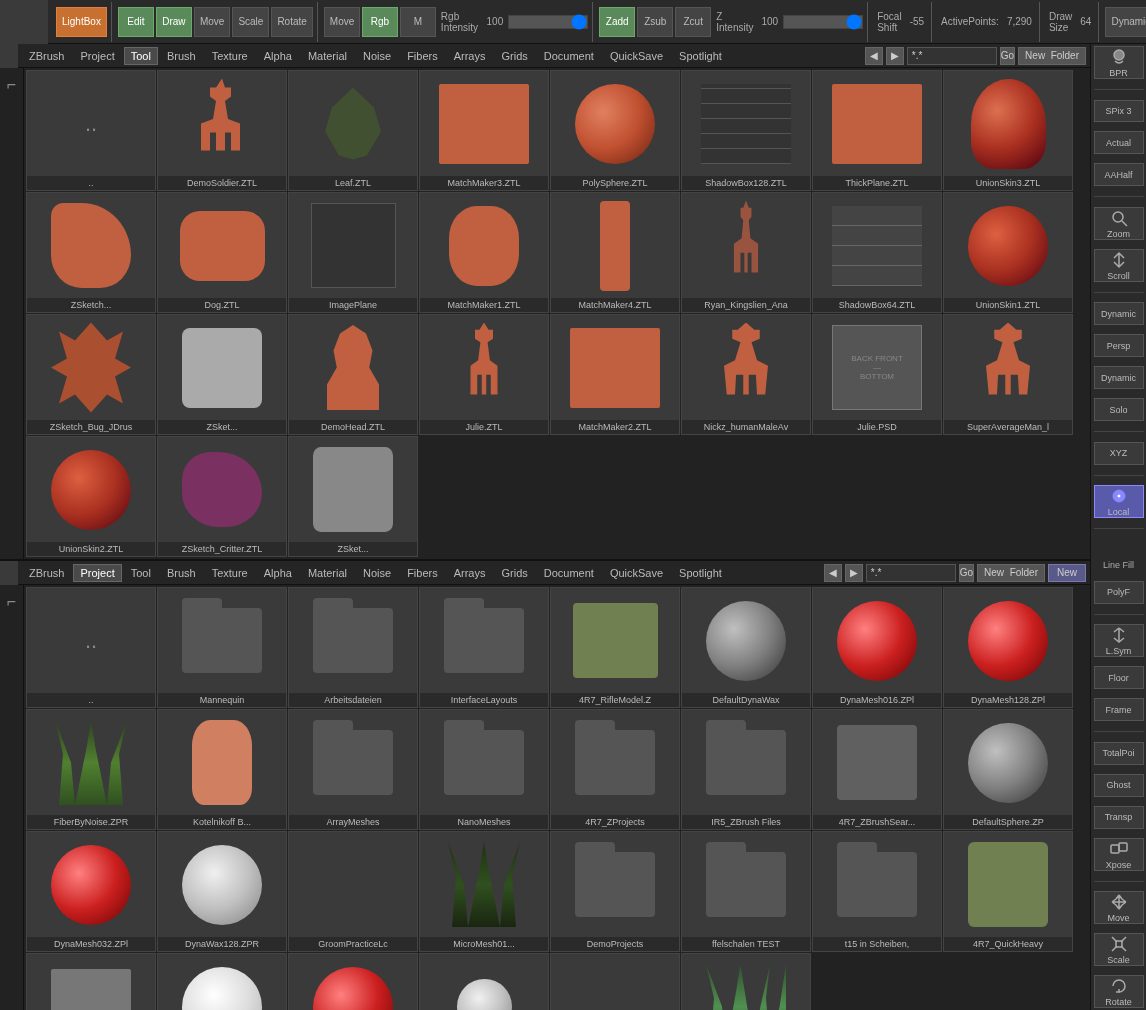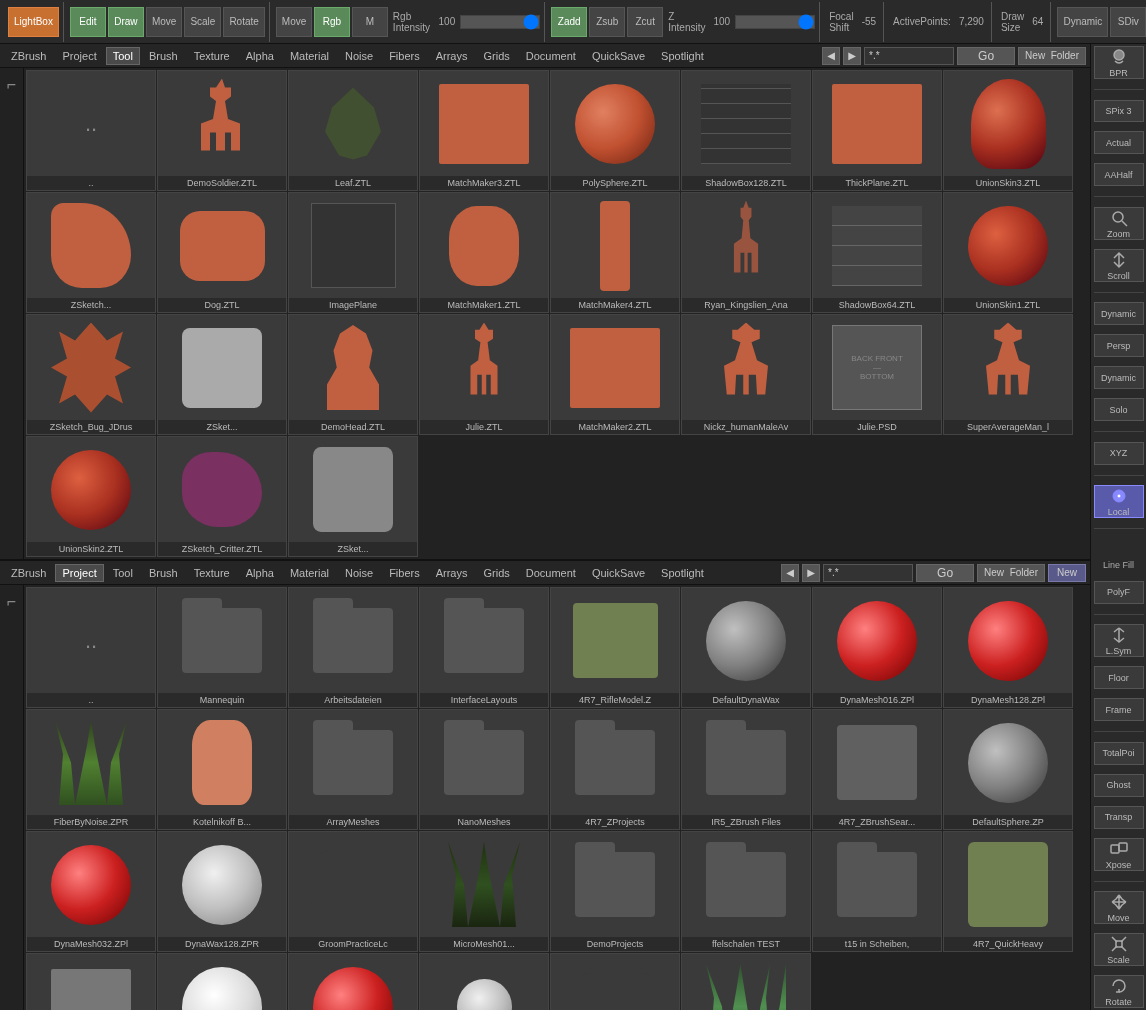--- a/index.html
+++ b/index.html
@@ -15,20 +15,21 @@
 
     
     .top-toolbar {
       background: #2a2a2a;
       height: 44px;
       display: flex;
       align-items: center;
       padding: 0 4px;
       gap: 2px;
       border-bottom: 1px solid #111;
+      margin-left: 48px;
     }
 
     .toolbar-btn {
       background: #444;
       border: 1px solid #555;
       color: #bbb;
       font-size: 10px;
       padding: 2px 5px;
       cursor: pointer;
       height: 30px;
@@ -107,22 +108,22 @@
       font-size: 10px;
       height: 18px;
       width: 90px;
       padding: 0 4px;
     }
 
     .go-btn {
       background: #555;
       border: 1px solid #666;
       color: #ccc;
-      font-size: 12px;
-      padding: 1px 20px;
+      font-size: 10px;
+      padding: 1px 0;
       height: 18px;
       cursor: pointer;
     }
 
     .new-folder-btn {
       background: #555;
       border: 1px solid #666;
       color: #ccc;
       font-size: 10px;
       padding: 1px 6px;
@@ -419,20 +420,21 @@
     }
 
     .section-header {
       display: flex;
       align-items: center;
       background: #252525;
       height: 24px;
       padding: 0 4px;
       gap: 2px;
       border-bottom: 1px solid #111;
+      margin-left: 18px;
     }
 
     .lightbox-area {
       width: 24px;
       background: #222;
       border-right: 1px solid #111;
       display: flex;
       flex-direction: column;
       align-items: center;
       padding: 4px 2px;

